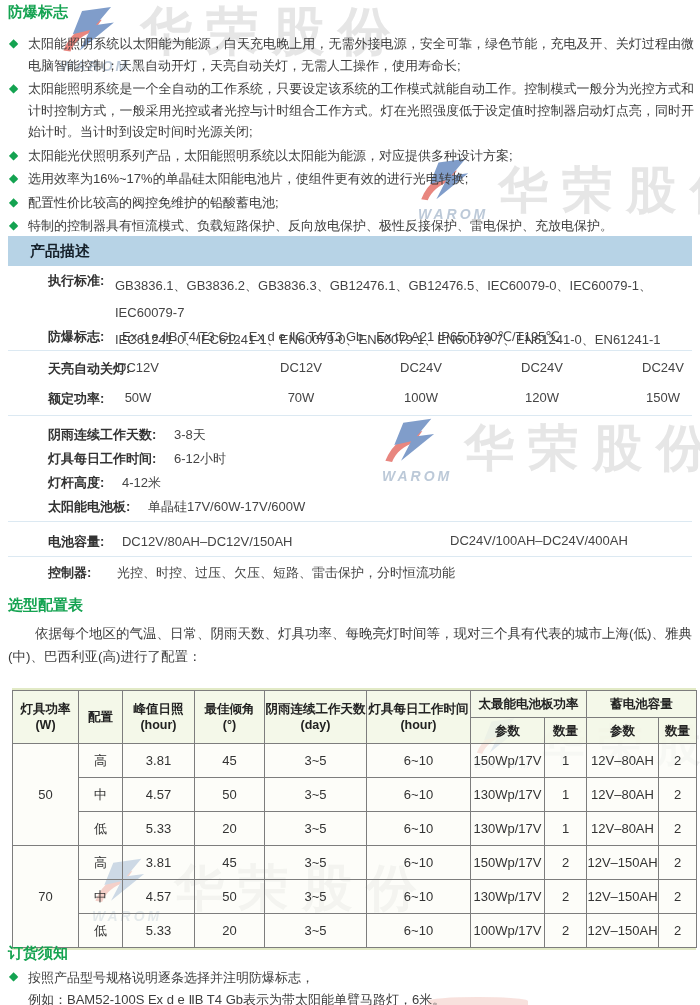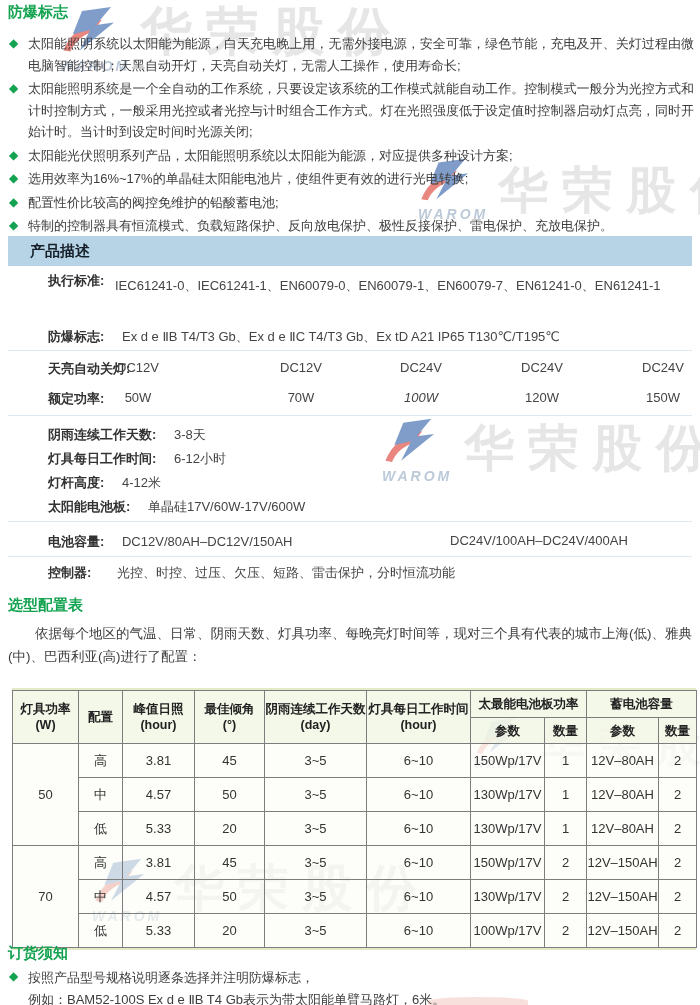--- a/index.html
+++ b/index.html
@@ -133,20 +133,21 @@
     <div class="feat-item"><span class="diamond">◆</span><span>特制的控制器具有恒流模式、负载短路保护、反向放电保护、极性反接保护、雷电保护、充放电保护。</span></div>
   </div>
 
   <div id="desc-bar">
     <span>产品描述</span>
   </div>
 
   <div class="drow hang" style="top:272px;">
     <span class="dlabel">执行标准:</span>
     <span class="dval" style="margin-left:0;">
+      <span style="display:block;">GB3836.1、GB3836.2、GB3836.3、GB12476.1、GB12476.5、IEC60079-0、IEC60079-1、IEC60079-7</span>
       <span style="display:block;">IEC61241-0、IEC61241-1、EN60079-0、EN60079-1、EN60079-7、EN61241-0、EN61241-1</span>
     </span>
   </div>
 
   <div class="drow" style="top:328px;">
     <span class="dlabel">防爆标志:</span>
     <span class="dval inline-gap">Ex d e ⅡB T4/T3 Gb、Ex d e ⅡC T4/T3 Gb、Ex tD A21 IP65 T130℃/T195℃</span>
   </div>
 
   <div class="sep" style="top:350px;"></div>
@@ -160,21 +161,21 @@
       <span class="cell" style="left:449px;">DC24V</span>
       <span class="cell" style="left:570px;">DC24V</span>
     </span>
   </div>
 
   <div class="drow" style="top:390px;">
     <span class="dlabel">额定功率:</span>
     <span class="vspread">
       <span class="cell" style="left:45px;">50W</span>
       <span class="cell" style="left:208px;">70W</span>
-      <span class="cell" style="left:328px;font-style:italic;">100W</span>
+      <span class="cell" style="left:328px;">100W</span>
       <span class="cell" style="left:449px;">120W</span>
       <span class="cell" style="left:570px;">150W</span>
     </span>
   </div>
 
   <div class="sep" style="top:415px;"></div>
 
   <div class="drow" style="top:426px;">
     <span class="dlabel">阴雨连续工作天数:</span>
     <span class="dval inline-gap">3-8天</span>

